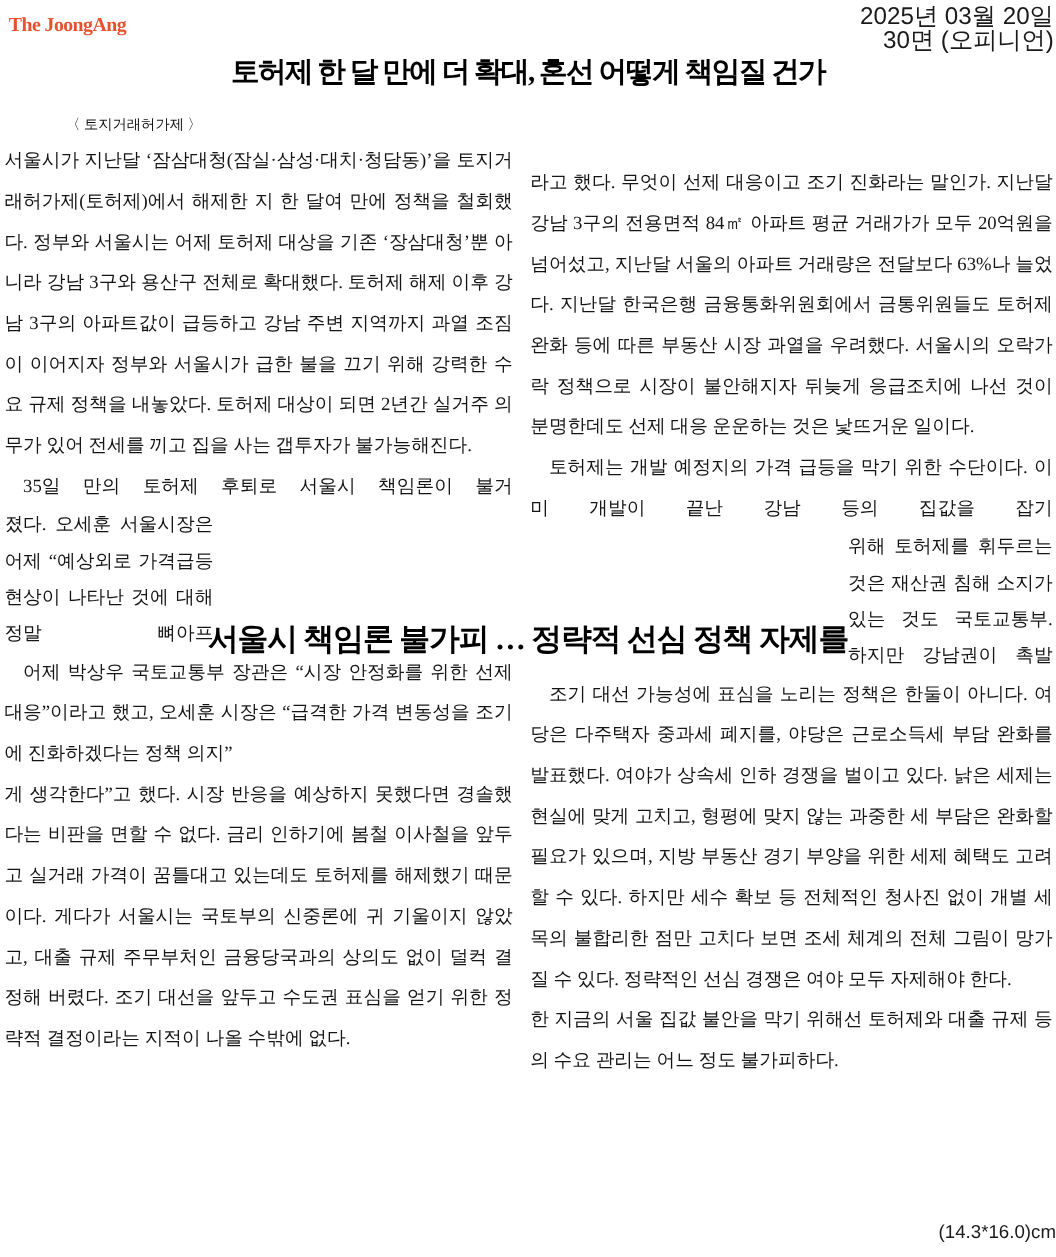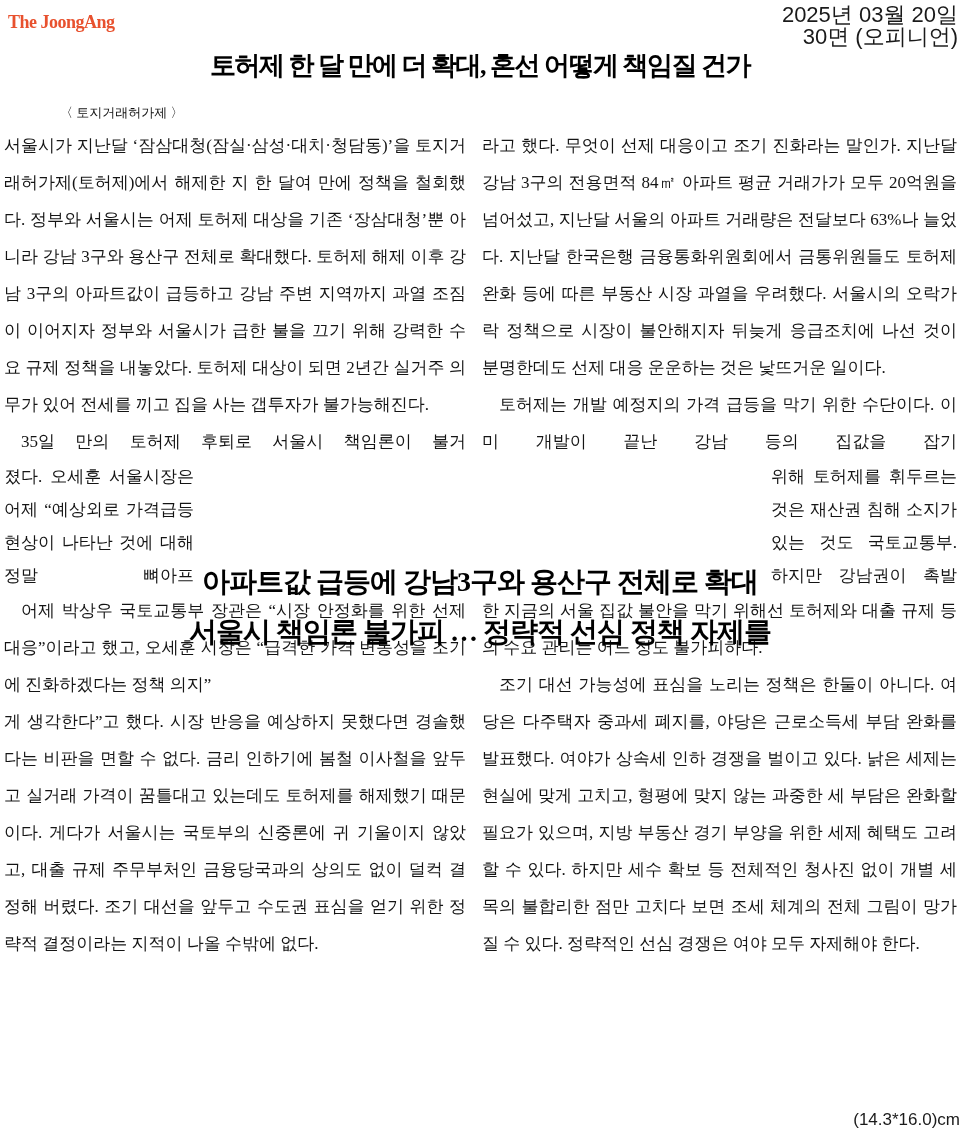--- a/index.html
+++ b/index.html
@@ -54,21 +54,21 @@
   .col {
     position: absolute;
     top: 127px;
     font-size: 17px;
     line-height: 37px;
     text-align: justify;
     word-break: break-all;
     color: #141414;
   }
   .col-left  { left: 4px;   width: 462px; }
-  .col-right { left: 482px; width: 475px; }
+  .col-right { left: 482px; width: 475px; margin-top: 20px; }
   .para { text-align: justify; word-break: break-all; }
   .indent { text-indent: 1em; }
   .fullline { text-align-last: justify; }
   .narrow {
     line-height: 33px;
     text-align: justify;
     text-align-last: justify;
     word-break: break-all;
   }
   .narrow-left  { width: 190px; }
@@ -116,24 +116,23 @@
     <div class="para indent fullline">35일 만의 토허제 후퇴로 서울시 책임론이 불거</div>
     <div class="narrow narrow-left">졌다. 오세훈 서울시장은 어제 “예상외로 가격급등 현상이 나타난 것에 대해 정말 뼈아프</div>
     <div class="para indent">어제 박상우 국토교통부 장관은 “시장 안정화를 위한 선제 대응”이라고 했고, 오세훈 시장은 “급격한 가격 변동성을 조기에 진화하겠다는 정책 의지”</div>
     <div class="para">게 생각한다”고 했다. 시장 반응을 예상하지 못했다면 경솔했다는 비판을 면할 수 없다. 금리 인하기에 봄철 이사철을 앞두고 실거래 가격이 꿈틀대고 있는데도 토허제를 해제했기 때문이다. 게다가 서울시는 국토부의 신중론에 귀 기울이지 않았고, 대출 규제 주무부처인 금융당국과의 상의도 없이 덜컥 결정해 버렸다. 조기 대선을 앞두고 수도권 표심을 얻기 위한 정략적 결정이라는 지적이 나올 수밖에 없다.</div>
   </div>
 
   <div class="col col-right">
     <div class="para">라고 했다. 무엇이 선제 대응이고 조기 진화라는 말인가. 지난달 강남 3구의 전용면적 84㎡ 아파트 평균 거래가가 모두 20억원을 넘어섰고, 지난달 서울의 아파트 거래량은 전달보다 63%나 늘었다. 지난달 한국은행 금융통화위원회에서 금통위원들도 토허제 완화 등에 따른 부동산 시장 과열을 우려했다. 서울시의 오락가락 정책으로 시장이 불안해지자 뒤늦게 응급조치에 나선 것이 분명한데도 선제 대응 운운하는 것은 낯뜨거운 일이다.</div>
     <div class="para indent fullline">토허제는 개발 예정지의 가격 급등을 막기 위한 수단이다. 이미 개발이 끝난 강남 등의 집값을 잡기</div>
     <div class="narrow narrow-right">위해 토허제를 휘두르는 것은 재산권 침해 소지가 있는 것도 국토교통부. 하지만 강남권이 촉발</div>
+    <div class="para indent">조기 대선 가능성에 표심을 노리는 정책은 한둘이 아니다. 여당은 다주택자 중과세 폐지를, 야당은 근로소득세 부담 완화를 발표했다. 여야가 상속세 인하 경쟁을 벌이고 있다. 낡은 세제는 현실에 맞게 고치고, 형평에 맞지 않는 과중한 세 부담은 완화할 필요가 있으며, 지방 부동산 경기 부양을 위한 세제 혜택도 고려할 수 있다. 하지만 세수 확보 등 전체적인 청사진 없이 개별 세목의 불합리한 점만 고치다 보면 조세 체계의 전체 그림이 망가질 수 있다. 정략적인 선심 경쟁은 여야 모두 자제해야 한다.</div>
     <div class="para">한 지금의 서울 집값 불안을 막기 위해선 토허제와 대출 규제 등의 수요 관리는 어느 정도 불가피하다.</div>
-    <div class="para indent">조기 대선 가능성에 표심을 노리는 정책은 한둘이 아니다. 여당은 다주택자 중과세 폐지를, 야당은 근로소득세 부담 완화를 발표했다. 여야가 상속세 인하 경쟁을 벌이고 있다. 낡은 세제는 현실에 맞게 고치고, 형평에 맞지 않는 과중한 세 부담은 완화할 필요가 있으며, 지방 부동산 경기 부양을 위한 세제 혜택도 고려할 수 있다. 하지만 세수 확보 등 전체적인 청사진 없이 개별 세목의 불합리한 점만 고치다 보면 조세 체계의 전체 그림이 망가질 수 있다. 정략적인 선심 경쟁은 여야 모두 자제해야 한다.</div>
   </div>
 
   <div class="pullquote">
-    <div>아파트값 급등에 강남3구와 용산구 전체로 확대</div>
     <div>서울시 책임론 불가피 … 정략적 선심 정책 자제를</div>
   </div>
 
   <div class="size-note">(14.3*16.0)cm</div>
 
 </div>
 
 </body></html>

